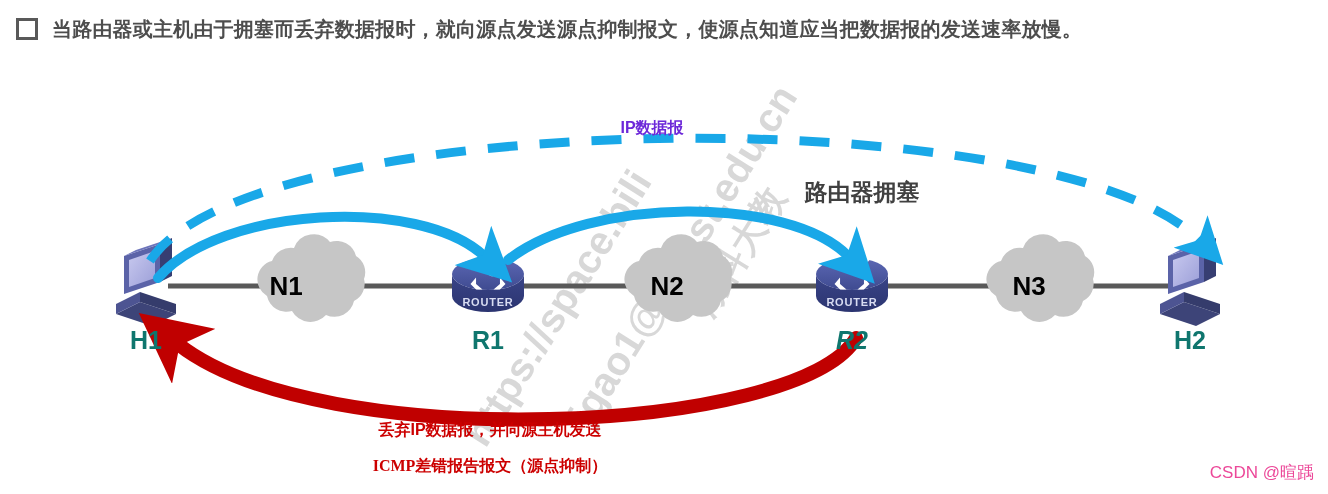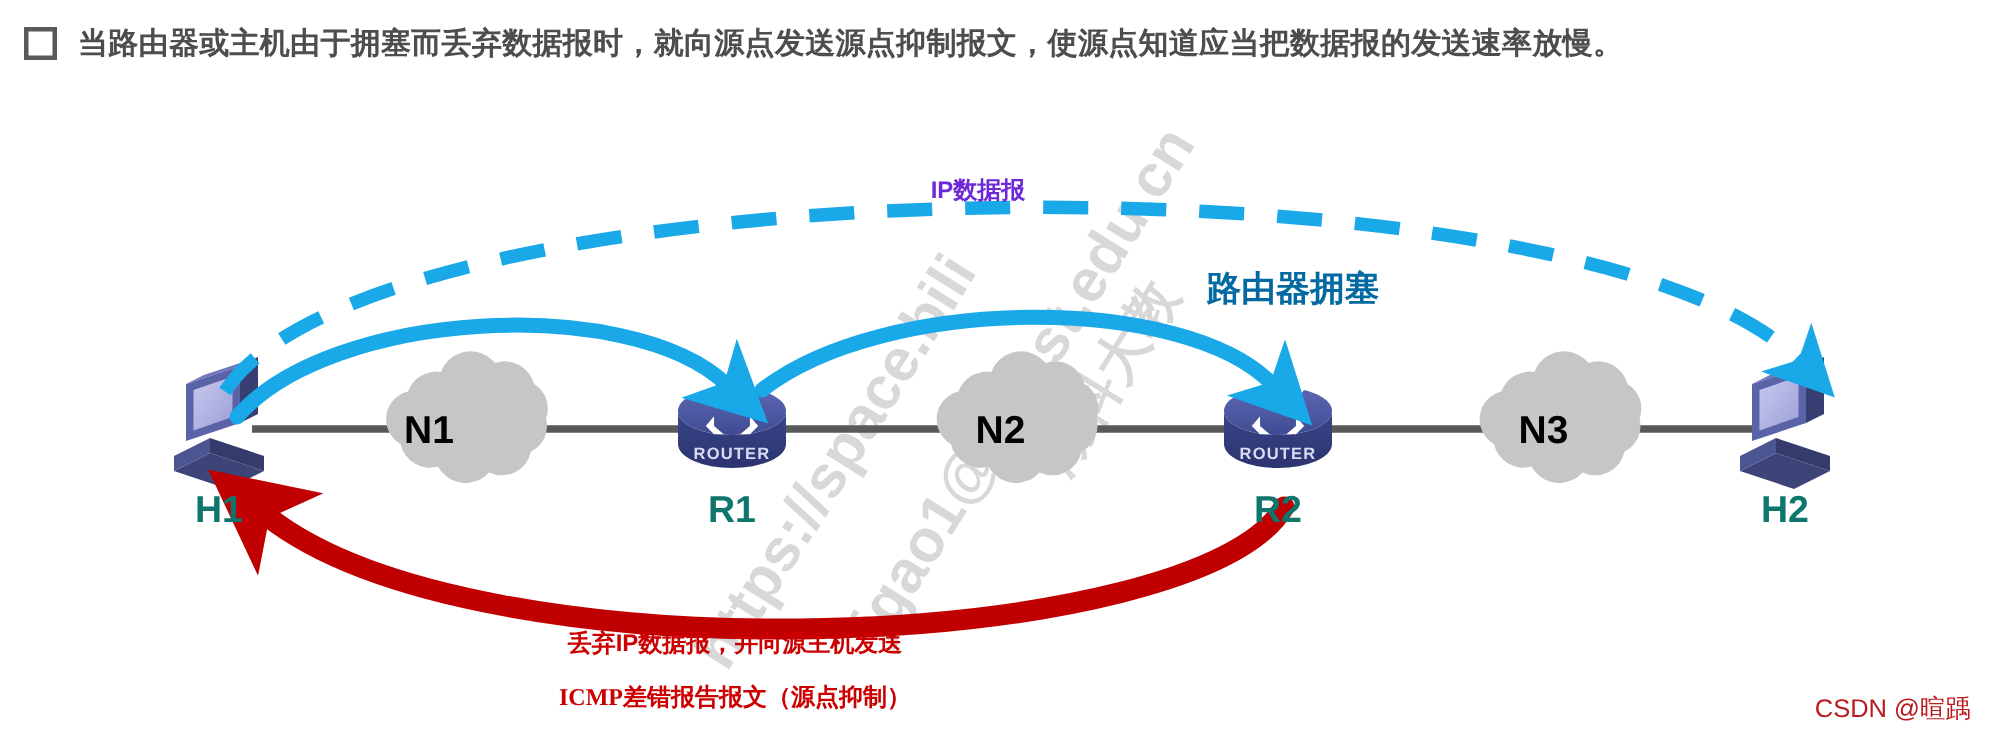--- a/index.html
+++ b/index.html
@@ -56,27 +56,27 @@
     transform:translateX(-50%);
   }
   .cloud-label{
     position:absolute;font-size:26px;font-weight:bold;color:#000000;
     transform:translate(-50%,-50%);white-space:nowrap;line-height:1;
   }
 
   
   .lbl{position:absolute;white-space:nowrap;line-height:1.28;font-weight:bold;}
   .lbl-blue{color:#6d28d9;font-size:16px;transform:translateX(-50%);}
-  .lbl-red{color:#0369a1;font-size:23px;transform:translateX(-50%);}
+  .lbl-red{color:#404040;font-size:23px;transform:translateX(-50%);}
   .lbl-red2{color:#cc0000;font-size:16px;transform:translateX(-50%);}
 
   
   .credit{
     position:absolute;right:14px;bottom:10px;
-    font-size:17px;color:#b91c1c;white-space:nowrap;
+    font-size:17px;color:#ec4899;white-space:nowrap;
   }
   .wm-mask{position:absolute;left:0;top:0;width:1328px;height:58px;background:#fff;}
 </style>
 </head>
 <body>
 
 <div id="root">
 
   <div class="wm-layer">
     <div class="wm wm-a">https://space.bili</div>
@@ -198,21 +198,21 @@
 
       <path d="M856,282 C 800,378 320,400 178,288" fill="none" stroke="#c00000" stroke-width="14" stroke-linecap="round" marker-end="url(#arrowRed)"></path>
     </svg>
 
     <div class="cloud-label" style="left:286px;top:230px;">N1</div>
     <div class="cloud-label" style="left:667px;top:230px;">N2</div>
     <div class="cloud-label" style="left:1029px;top:230px;">N3</div>
 
     <div class="node-label" style="left:146px;top:272px;">H1</div>
     <div class="node-label" style="left:488px;top:272px;">R1</div>
-    <div class="node-label" style="left:852px;top:272px;">R2</div>
+    <div class="node-label" style="left:852px;top:272px;font-style:italic;">R2</div>
     <div class="node-label" style="left:1190px;top:272px;">H2</div>
 
     <div class="lbl lbl-blue" style="left:652px;top:62px;">IP数据报</div>
 
     <div class="lbl lbl-red" style="left:862px;top:122px;">路由器拥塞</div>
 
     <div class="lbl lbl-red2" style="left:490px;top:364px;">丢弃IP数据报，并向源主机发送</div>
     <div class="lbl lbl-red2" style="left:490px;top:400px;font-family:Liberation Serif, serif;">ICMP差错报告报文（源点抑制）</div>
   </div>
 

